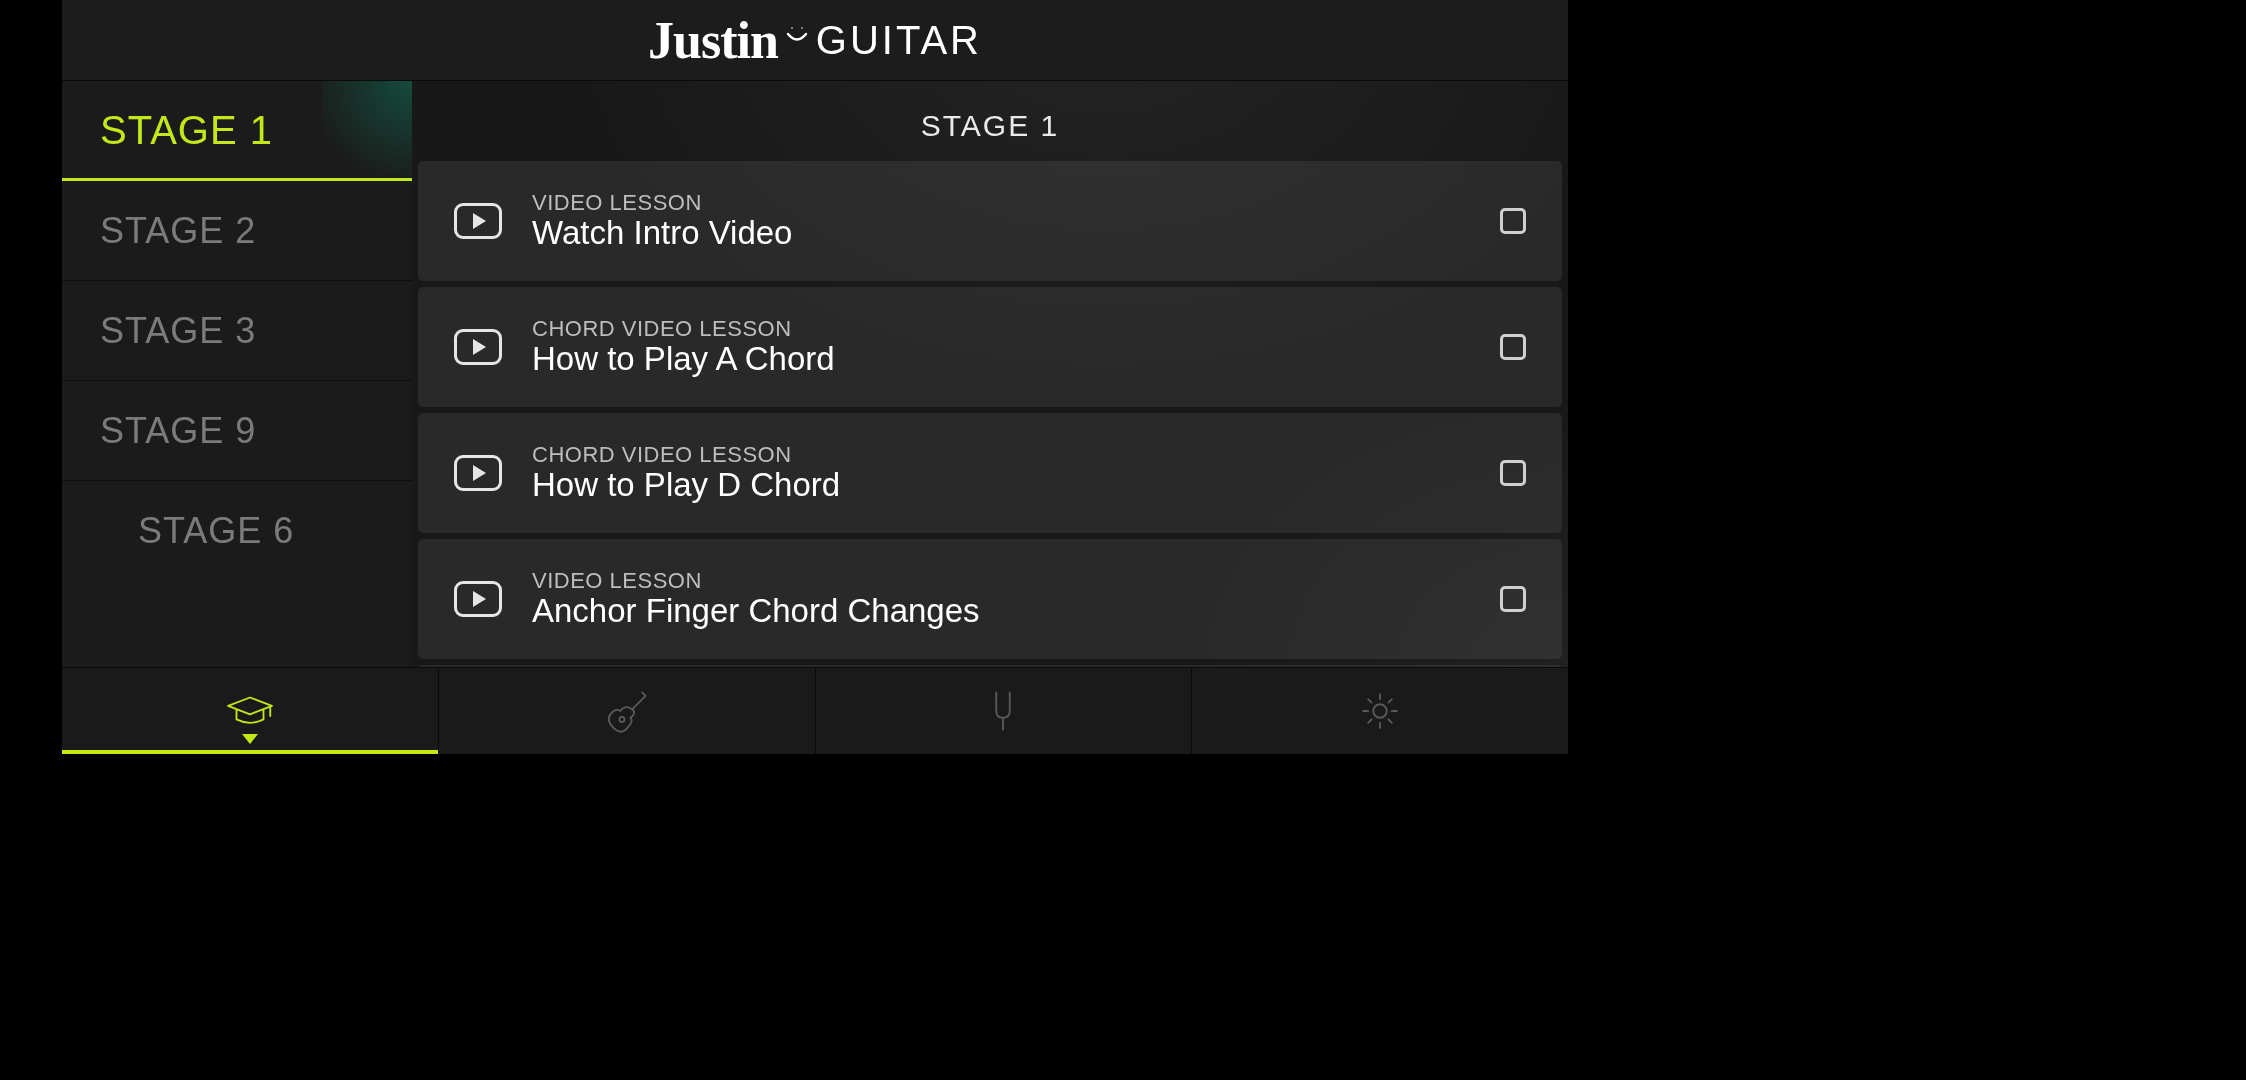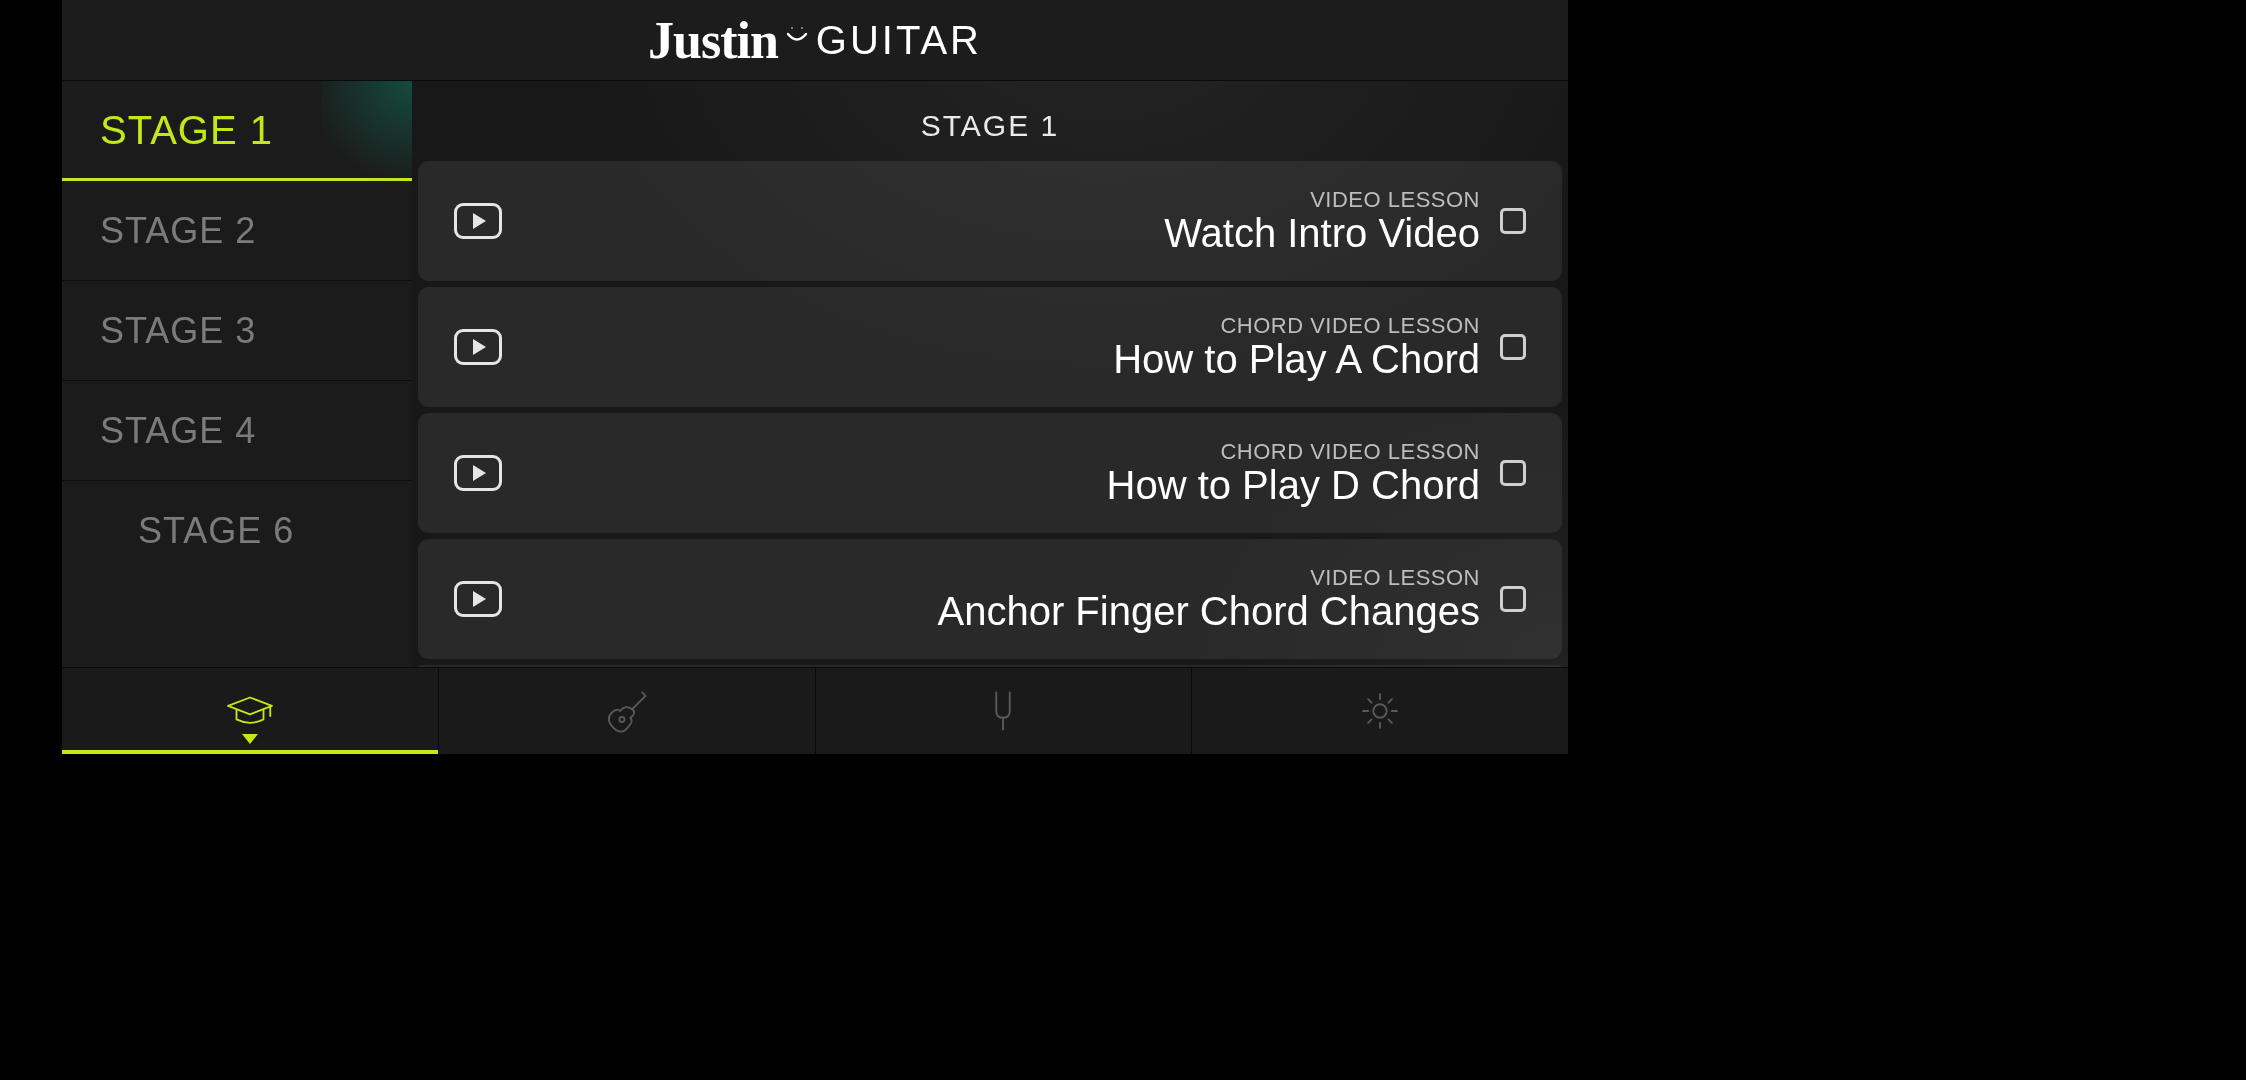--- a/index.html
+++ b/index.html
@@ -36,26 +36,26 @@
   .main-bg { position:absolute; inset:0;
     background:
       radial-gradient(ellipse 900px 600px at 60% -10%, rgba(255,255,255,0.05), rgba(0,0,0,0) 60%),
       radial-gradient(ellipse 700px 500px at 100% 100%, rgba(255,255,255,0.04), rgba(0,0,0,0) 55%),
       linear-gradient(#181818,#181818);
     filter: blur(0px);
   }
   .main-inner{ position:relative; z-index:1; padding-top:8px;}
   .stage-title { text-align:center; color:#eaeaea; font-size:30px; letter-spacing:2px; font-weight:400; padding:20px 0 18px;}
   .lessons { display:flex; flex-direction:column; gap:6px; padding:0 6px 0 6px;}
-  .lesson-card { background: rgba(120,120,120,0.18); border-radius:11px; height:120px; display:flex; align-items:center; padding:0 36px; cursor:pointer; position:relative;text-align:right;}
+  .lesson-card { background: rgba(120,120,120,0.18); border-radius:5px; height:120px; display:flex; align-items:center; padding:0 36px; cursor:pointer; position:relative;}
   .play-icon { width:48px; height:36px; border:3px solid #e5e5e5; border-radius:9px; display:flex; align-items:center; justify-content:center; flex:0 0 auto;}
   .play-triangle { width:0;height:0;border-left:13px solid #e5e5e5;border-top:8px solid transparent;border-bottom:8px solid transparent; margin-left:3px;}
   .lesson-text { margin-left:30px; flex:1 1 auto; min-width:0;}
   .lesson-kicker { color:#bdbdbd; font-size:22px; letter-spacing:0.5px; font-weight:500;}
-  .lesson-title { color:#fff; font-size:40px; font-weight:300; letter-spacing:0px; margin-top:-2px;}
+  .lesson-title { color:#fff; font-size:33px; font-weight:300; letter-spacing:0px; margin-top:-2px;}
   .lesson-check { width:26px; height:26px; border:3px solid #cfcfcf; border-radius:5px; flex:0 0 auto; margin-left:20px;}
 
   
   .lesson-card.peek{ height:8px; padding:0; background: rgba(120,120,120,0.18);}
 
   
   .tabbar { height:88px; background:#1a1a1a; border-top:1px solid #0a0a0a; display:flex;}
   .tab { flex:1; display:flex; align-items:center; justify-content:center; border-right:1px solid #0a0a0a; cursor:pointer; position:relative;}
   .tab:last-child{ border-right:none;}
   .tab.active::after{ content:""; position:absolute; left:0; right:0; bottom:0; height:4px; background:#c2e81a;}
@@ -98,21 +98,21 @@
         <div class="stage-item active">
           <span>STAGE 1</span>
         </div>
         <div class="stage-item">
           <span>STAGE 2</span>
         </div>
         <div class="stage-item">
           <span>STAGE 3</span>
         </div>
         <div class="stage-item">
-          <span>STAGE 4</span>
+          <span>STAGE 9</span>
         </div>
         <div class="stage-item">
           <span>STAGE 6</span>
         </div>
       </div>
 
       <div class="main">
         <div class="main-bg"></div>
         <div class="main-inner">
           <div class="stage-title">STAGE 1</div>

